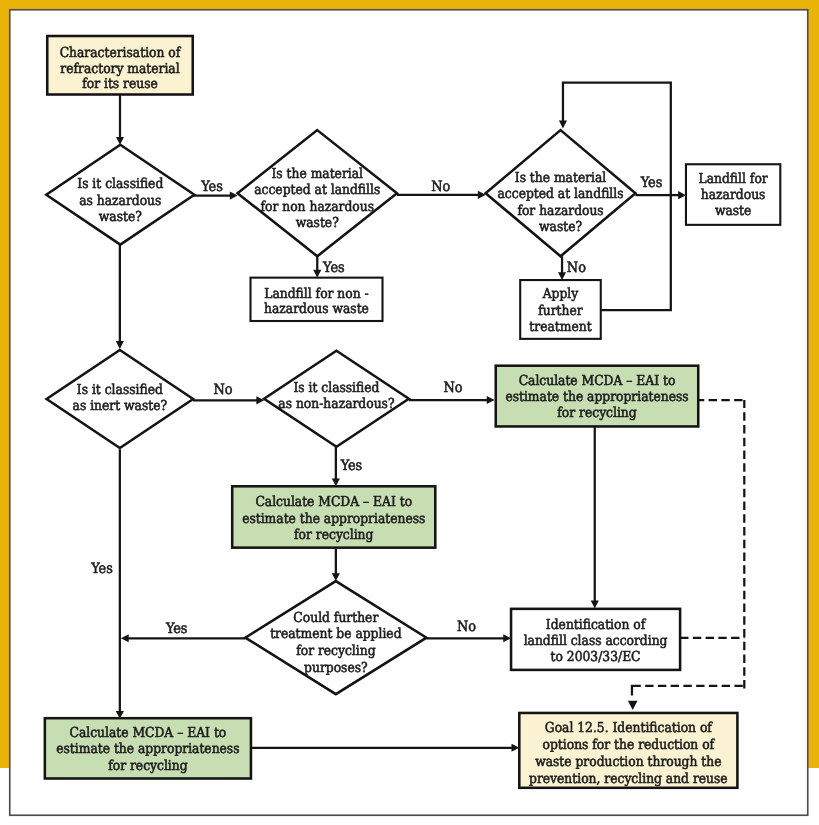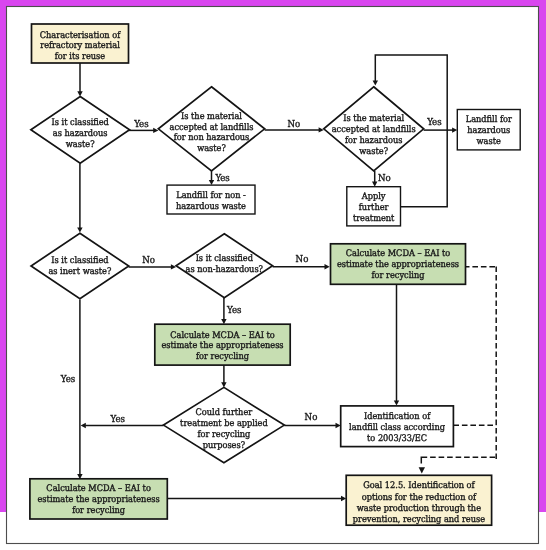--- a/index.html
+++ b/index.html
@@ -1,18 +1,18 @@
 <!DOCTYPE html>
 <html><head>
 <meta charset="utf-8">
 <title>Waste management decision flowchart</title>
 <style>
   html,body{margin:0;padding:0;background:#ffffff;}
   body{width:546px;height:550px;overflow:hidden;}
-  #chart-root{position:relative;width:546px;height:512px;background:#d946ef;}
+  #chart-root{position:relative;width:546px;height:512px;background:#eab308;}
   svg{display:block;shape-rendering:geometricPrecision;}
   text{text-rendering:geometricPrecision;will-change:opacity;}
   .ntxt,.elbl{font-family:"DejaVu Serif",serif;font-stretch:condensed;
         fill:#1c1c1c;stroke:#1c1c1c;stroke-width:0.36px;paint-order:stroke fill;}
   .ntxt{font-size:9.15px;text-anchor:middle;}
   .elbl{font-size:9.60px;text-anchor:start;}
 </style>
 </head>
 <body>
 

